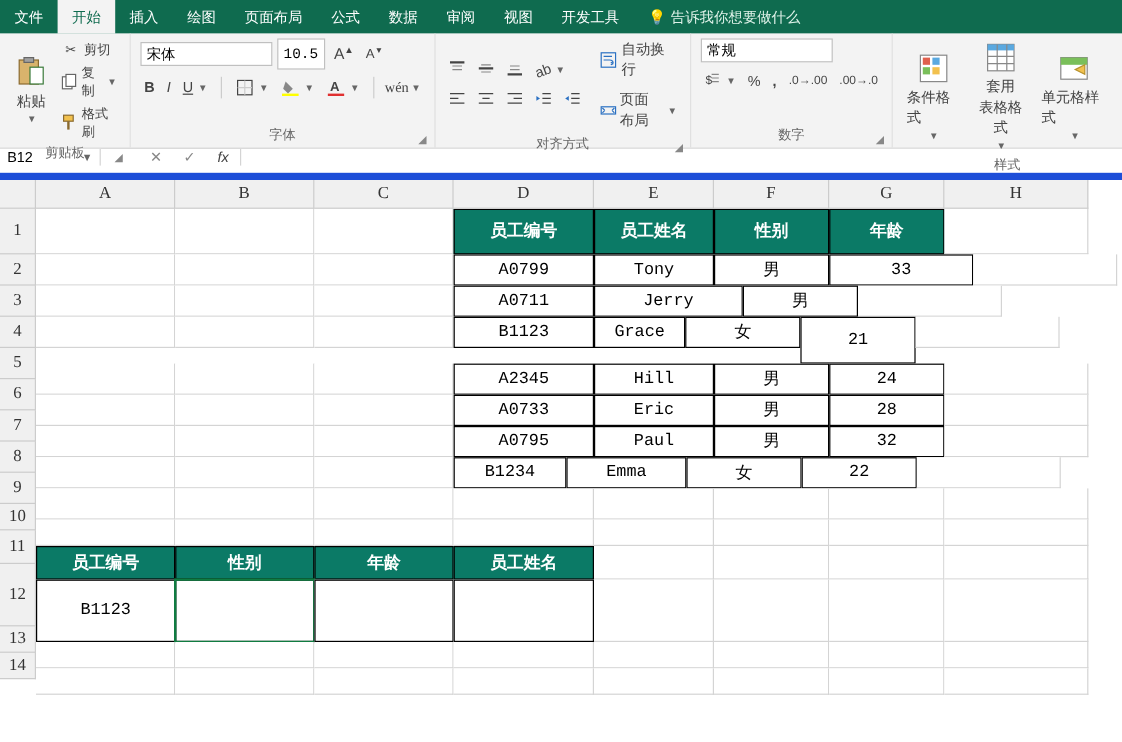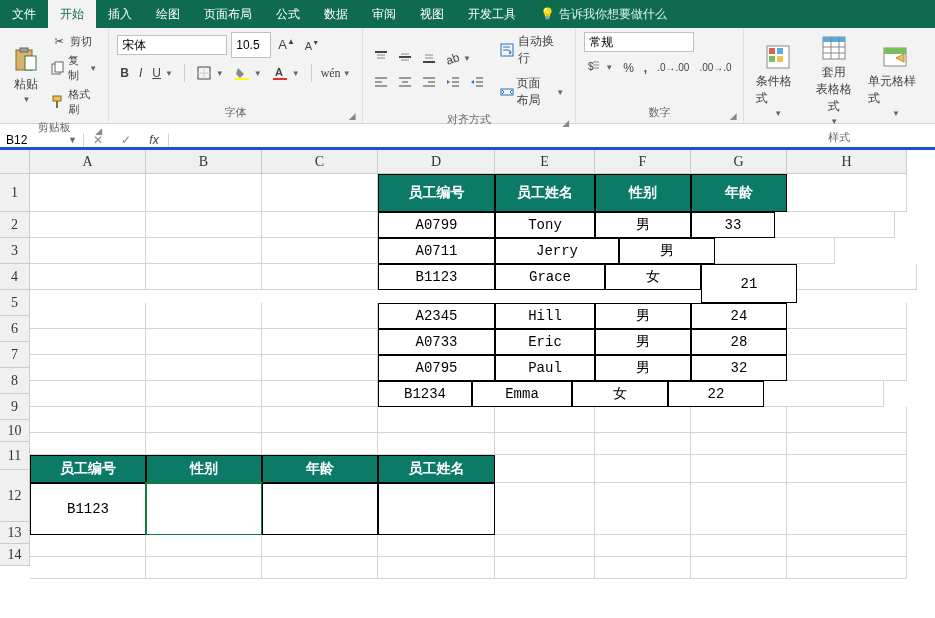--- a/index.html
+++ b/index.html
@@ -19,28 +19,28 @@
 .ribbon .group .group-label .launcher { position: absolute; right: -2px; bottom: 2px; font-size: 9px; color: #888; }
 .ribbon .row { display: flex; align-items: center; gap: 4px; }
 .ribbon .col { display: flex; flex-direction: column; gap: 2px; }
 .ribbon .btn { display: flex; align-items: center; gap: 3px; padding: 1px 3px; border-radius: 2px; cursor: pointer; }
 .ribbon .big-btn { display: flex; flex-direction: column; align-items: center; gap: 2px; padding: 2px 4px; cursor: pointer; }
 .ribbon .icon-box { width: 16px; height: 16px; display: inline-flex; align-items: center; justify-content: center; }
 .ribbon .big-icon { width: 28px; height: 28px; display: inline-flex; align-items: center; justify-content: center; }
 .ribbon .dd { font-size: 8px; color: #666; margin-left: 1px; }
 .ribbon select, .ribbon input { font-size: 12px; border: 1px solid #c0c0c0; background: #fff; height: 20px; }
 .ribbon .font-name { width: 110px; padding: 0 4px; }
-.ribbon .font-size { width: 40px; padding: 12px 4px; }
+.ribbon .font-size { width: 40px; padding: 12px 4px; font-family: Liberation Mono, monospace; }
 
 
 .clip-left { display: flex; flex-direction: column; align-items: center; padding-right: 6px; }
 .clip-right .btn { font-size: 11px; }
 
 
-.formula-bar { height: 26px; border-bottom: 3px solid #1d4ed8; display: flex; align-items: flex-end; font-size: 12px; }
+.formula-bar { height: 26px; border-bottom: 6px solid #1d4ed8; display: flex; align-items: flex-start; font-size: 12px; gap: 32px; }
 .name-box { width: 84px; border-right: 1px solid #d4d4d4; display: flex; align-items: center; padding: 0 6px; background: #fff; justify-content: space-between; }
 .name-box .dd2 { font-size: 9px; color: #666; }
 .fx-btns { display: flex; align-items: center; border-right: 1px solid #d4d4d4; }
 .fx-btns .fxb { width: 28px; text-align: center; color: #888; cursor: pointer; }
 .fx-btns .fxb.fx { font-style: italic; color: #444; }
 .formula-input { flex: 1; border: none; padding: 0 6px; outline: none; }
 
 
 .sheet-wrap { position: relative; height: calc(618px - 28px - 96px - 26px); overflow: auto; }
 .corner { position: absolute; left: 0; top: 0; width: 30px; height: 24px; background: #f0f0f0; border-right: 1px solid #ccc; border-bottom: 1px solid #ccc; z-index: 3; }
@@ -424,38 +424,38 @@
         <div class="cell thead-cell" style="width: 96px; height: 38px;">年龄</div>
         <div class="cell" style="width: 120px; height: 38px;"></div>
       </div>
       <div class="grow">
         <div class="cell" style="width: 116px; height: 26px;"></div>
         <div class="cell" style="width: 116px; height: 26px;"></div>
         <div class="cell" style="width: 116px; height: 26px;"></div>
         <div class="cell tbody-cell" style="width: 117px; height: 26px;">A0799</div>
         <div class="cell tbody-cell" style="width: 100px; height: 26px;">Tony</div>
         <div class="cell tbody-cell cn" style="width: 96px; height: 26px;">男</div>
-        <div class="cell tbody-cell" style="width: 84px; height: 26px;">33</div>
+        <div class="cell tbody-cell" style="width: 120px; height: 26px;">33</div>
         <div class="cell" style="width: 120px; height: 26px;"></div>
       </div>
       <div class="grow">
         <div class="cell" style="width: 116px; height: 26px;"></div>
         <div class="cell" style="width: 116px; height: 26px;"></div>
         <div class="cell" style="width: 116px; height: 26px;"></div>
         <div class="cell tbody-cell" style="width: 117px; height: 26px;">A0711</div>
         <div class="cell tbody-cell" style="width: 124px; height: 26px;">Jerry</div>
         <div class="cell tbody-cell cn" style="width: 96px; height: 26px;">男</div>
         <div class="cell" style="width: 120px; height: 26px;"></div>
       </div>
       <div class="grow">
         <div class="cell" style="width: 116px; height: 26px;"></div>
         <div class="cell" style="width: 116px; height: 26px;"></div>
         <div class="cell" style="width: 116px; height: 26px;"></div>
         <div class="cell tbody-cell" style="width: 117px; height: 26px;">B1123</div>
-        <div class="cell tbody-cell" style="width: 110px; height: 26px;">Grace</div>
+        <div class="cell tbody-cell" style="width: 76px; height: 26px;">Grace</div>
         <div class="cell tbody-cell cn" style="width: 96px; height: 26px;">女</div>
         <div class="cell tbody-cell" style="width: 96px; height: 39px;">21</div>
         <div class="cell" style="width: 120px; height: 26px;"></div>
       </div>
       <div class="grow">
         <div class="cell" style="width: 116px; height: 26px;"></div>
         <div class="cell" style="width: 116px; height: 26px;"></div>
         <div class="cell" style="width: 116px; height: 26px;"></div>
         <div class="cell tbody-cell" style="width: 117px; height: 26px;">A2345</div>
         <div class="cell tbody-cell" style="width: 100px; height: 26px;">Hill</div>

